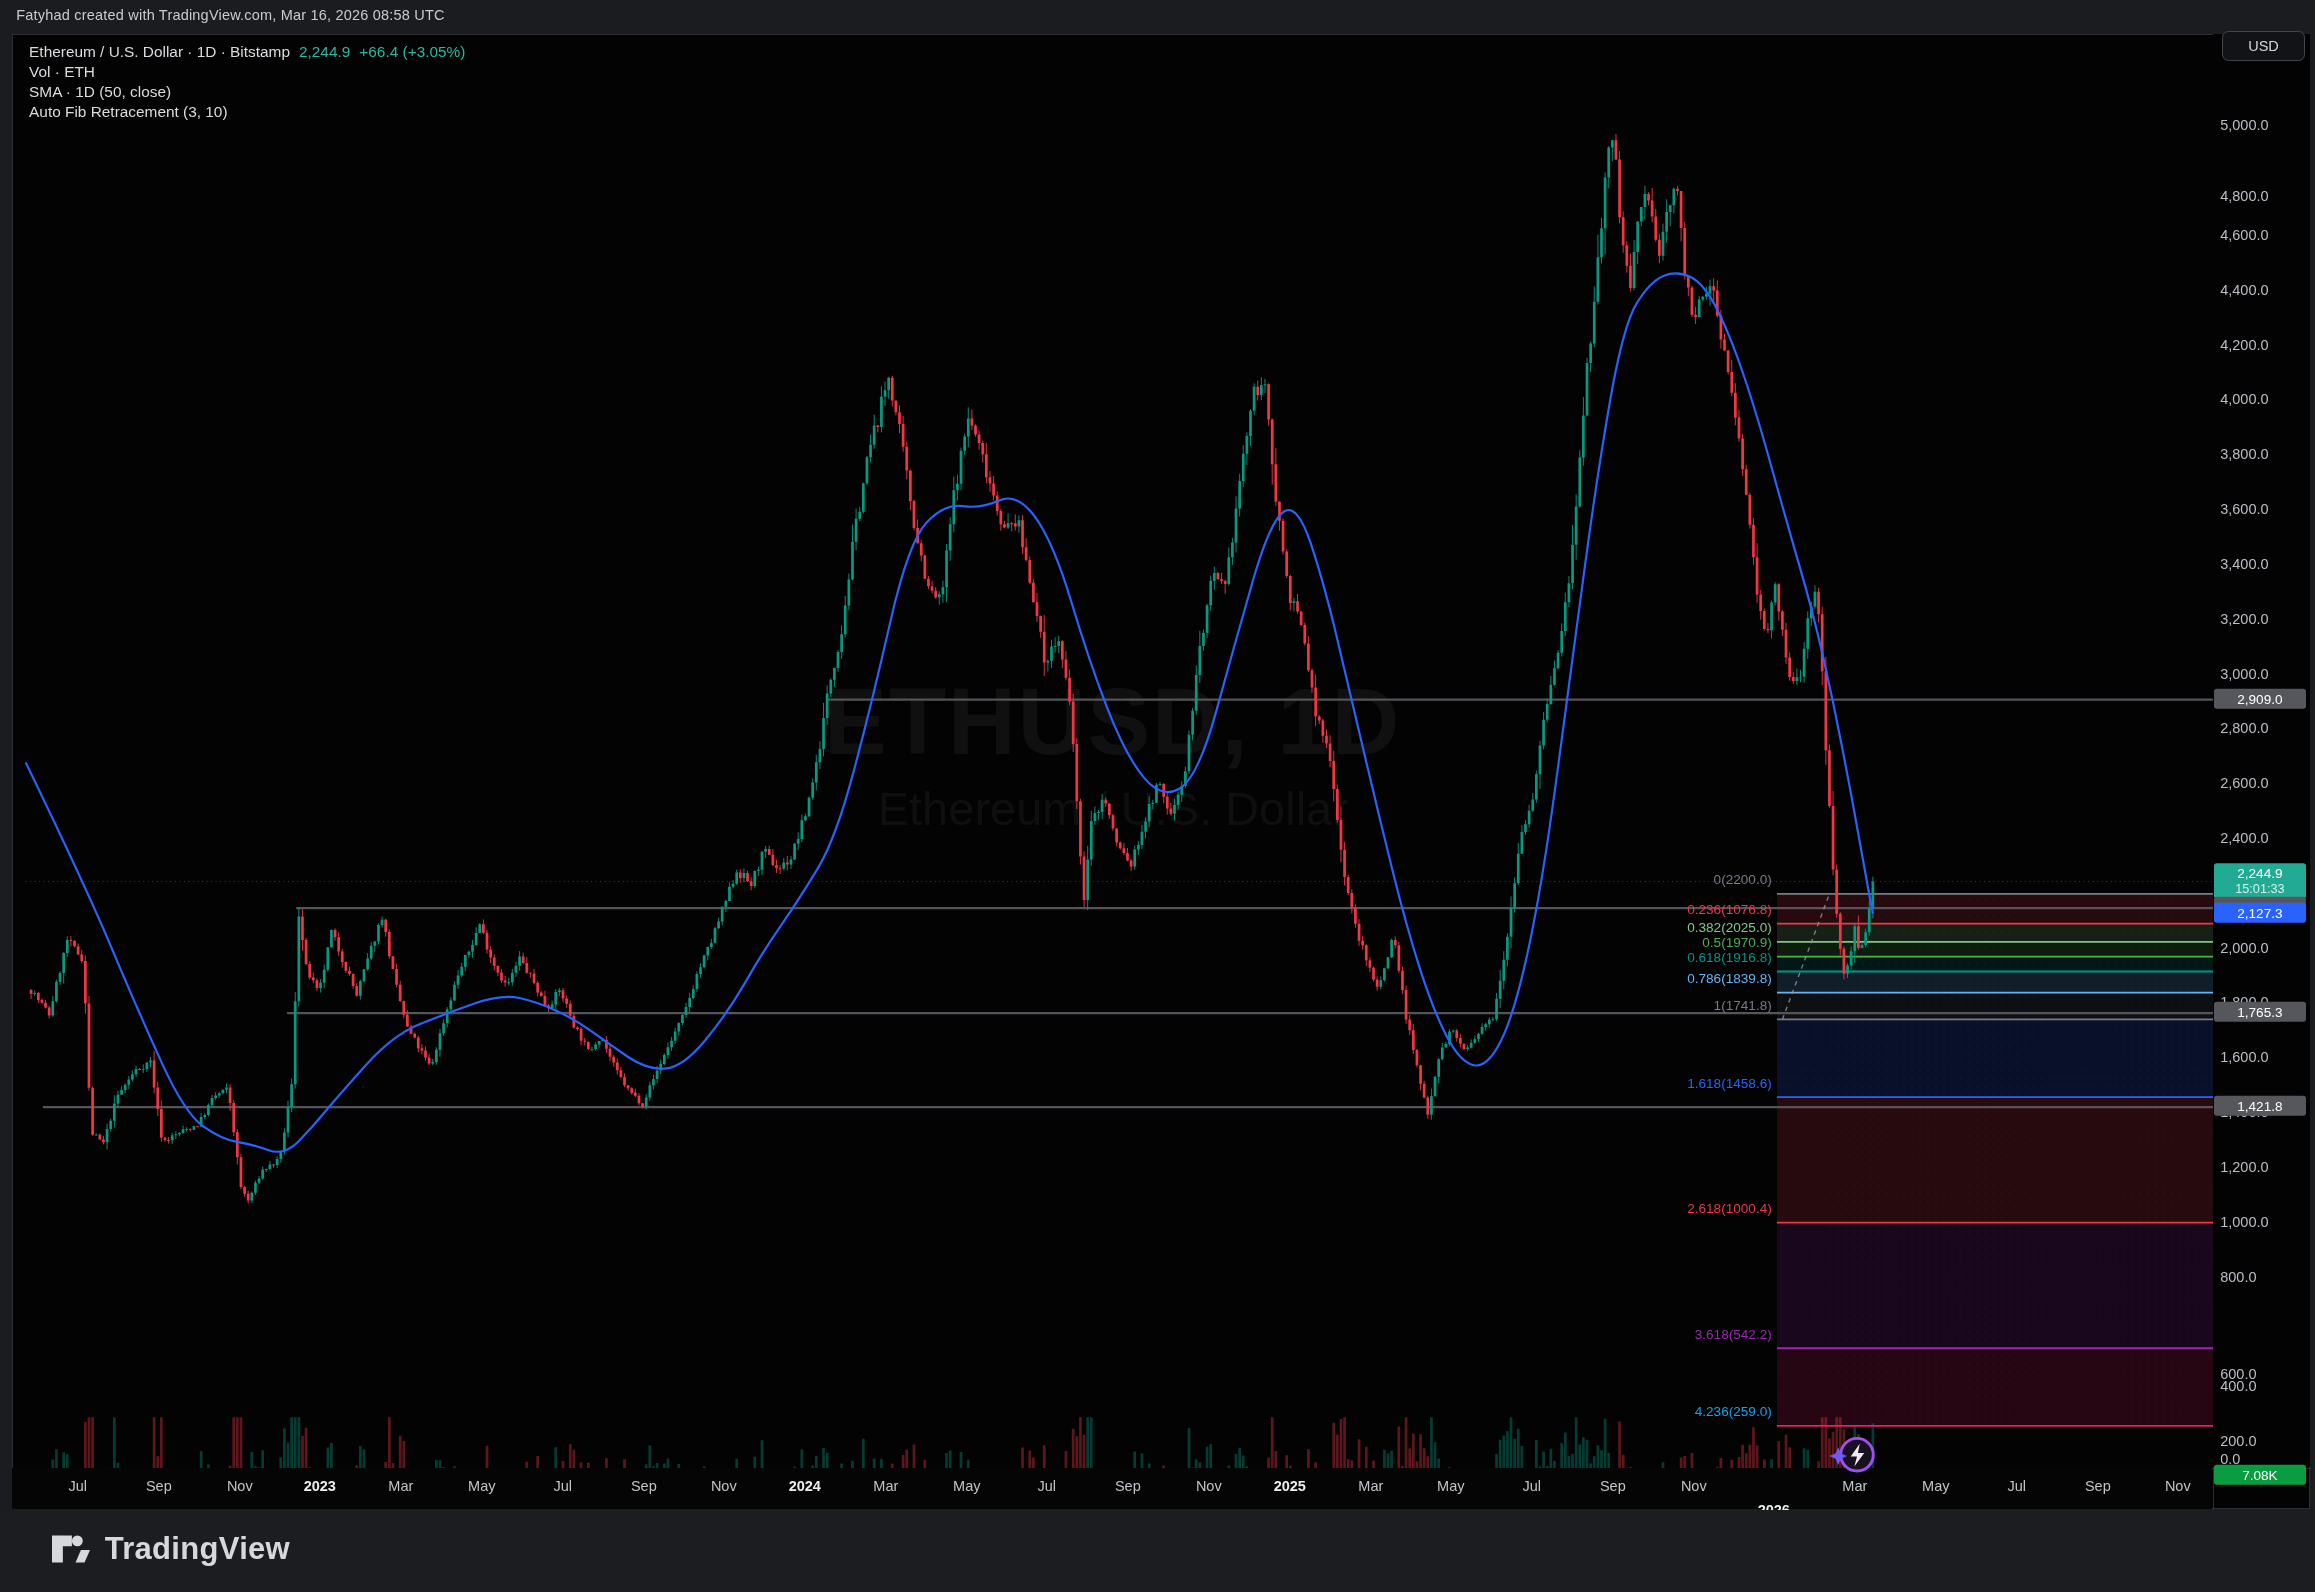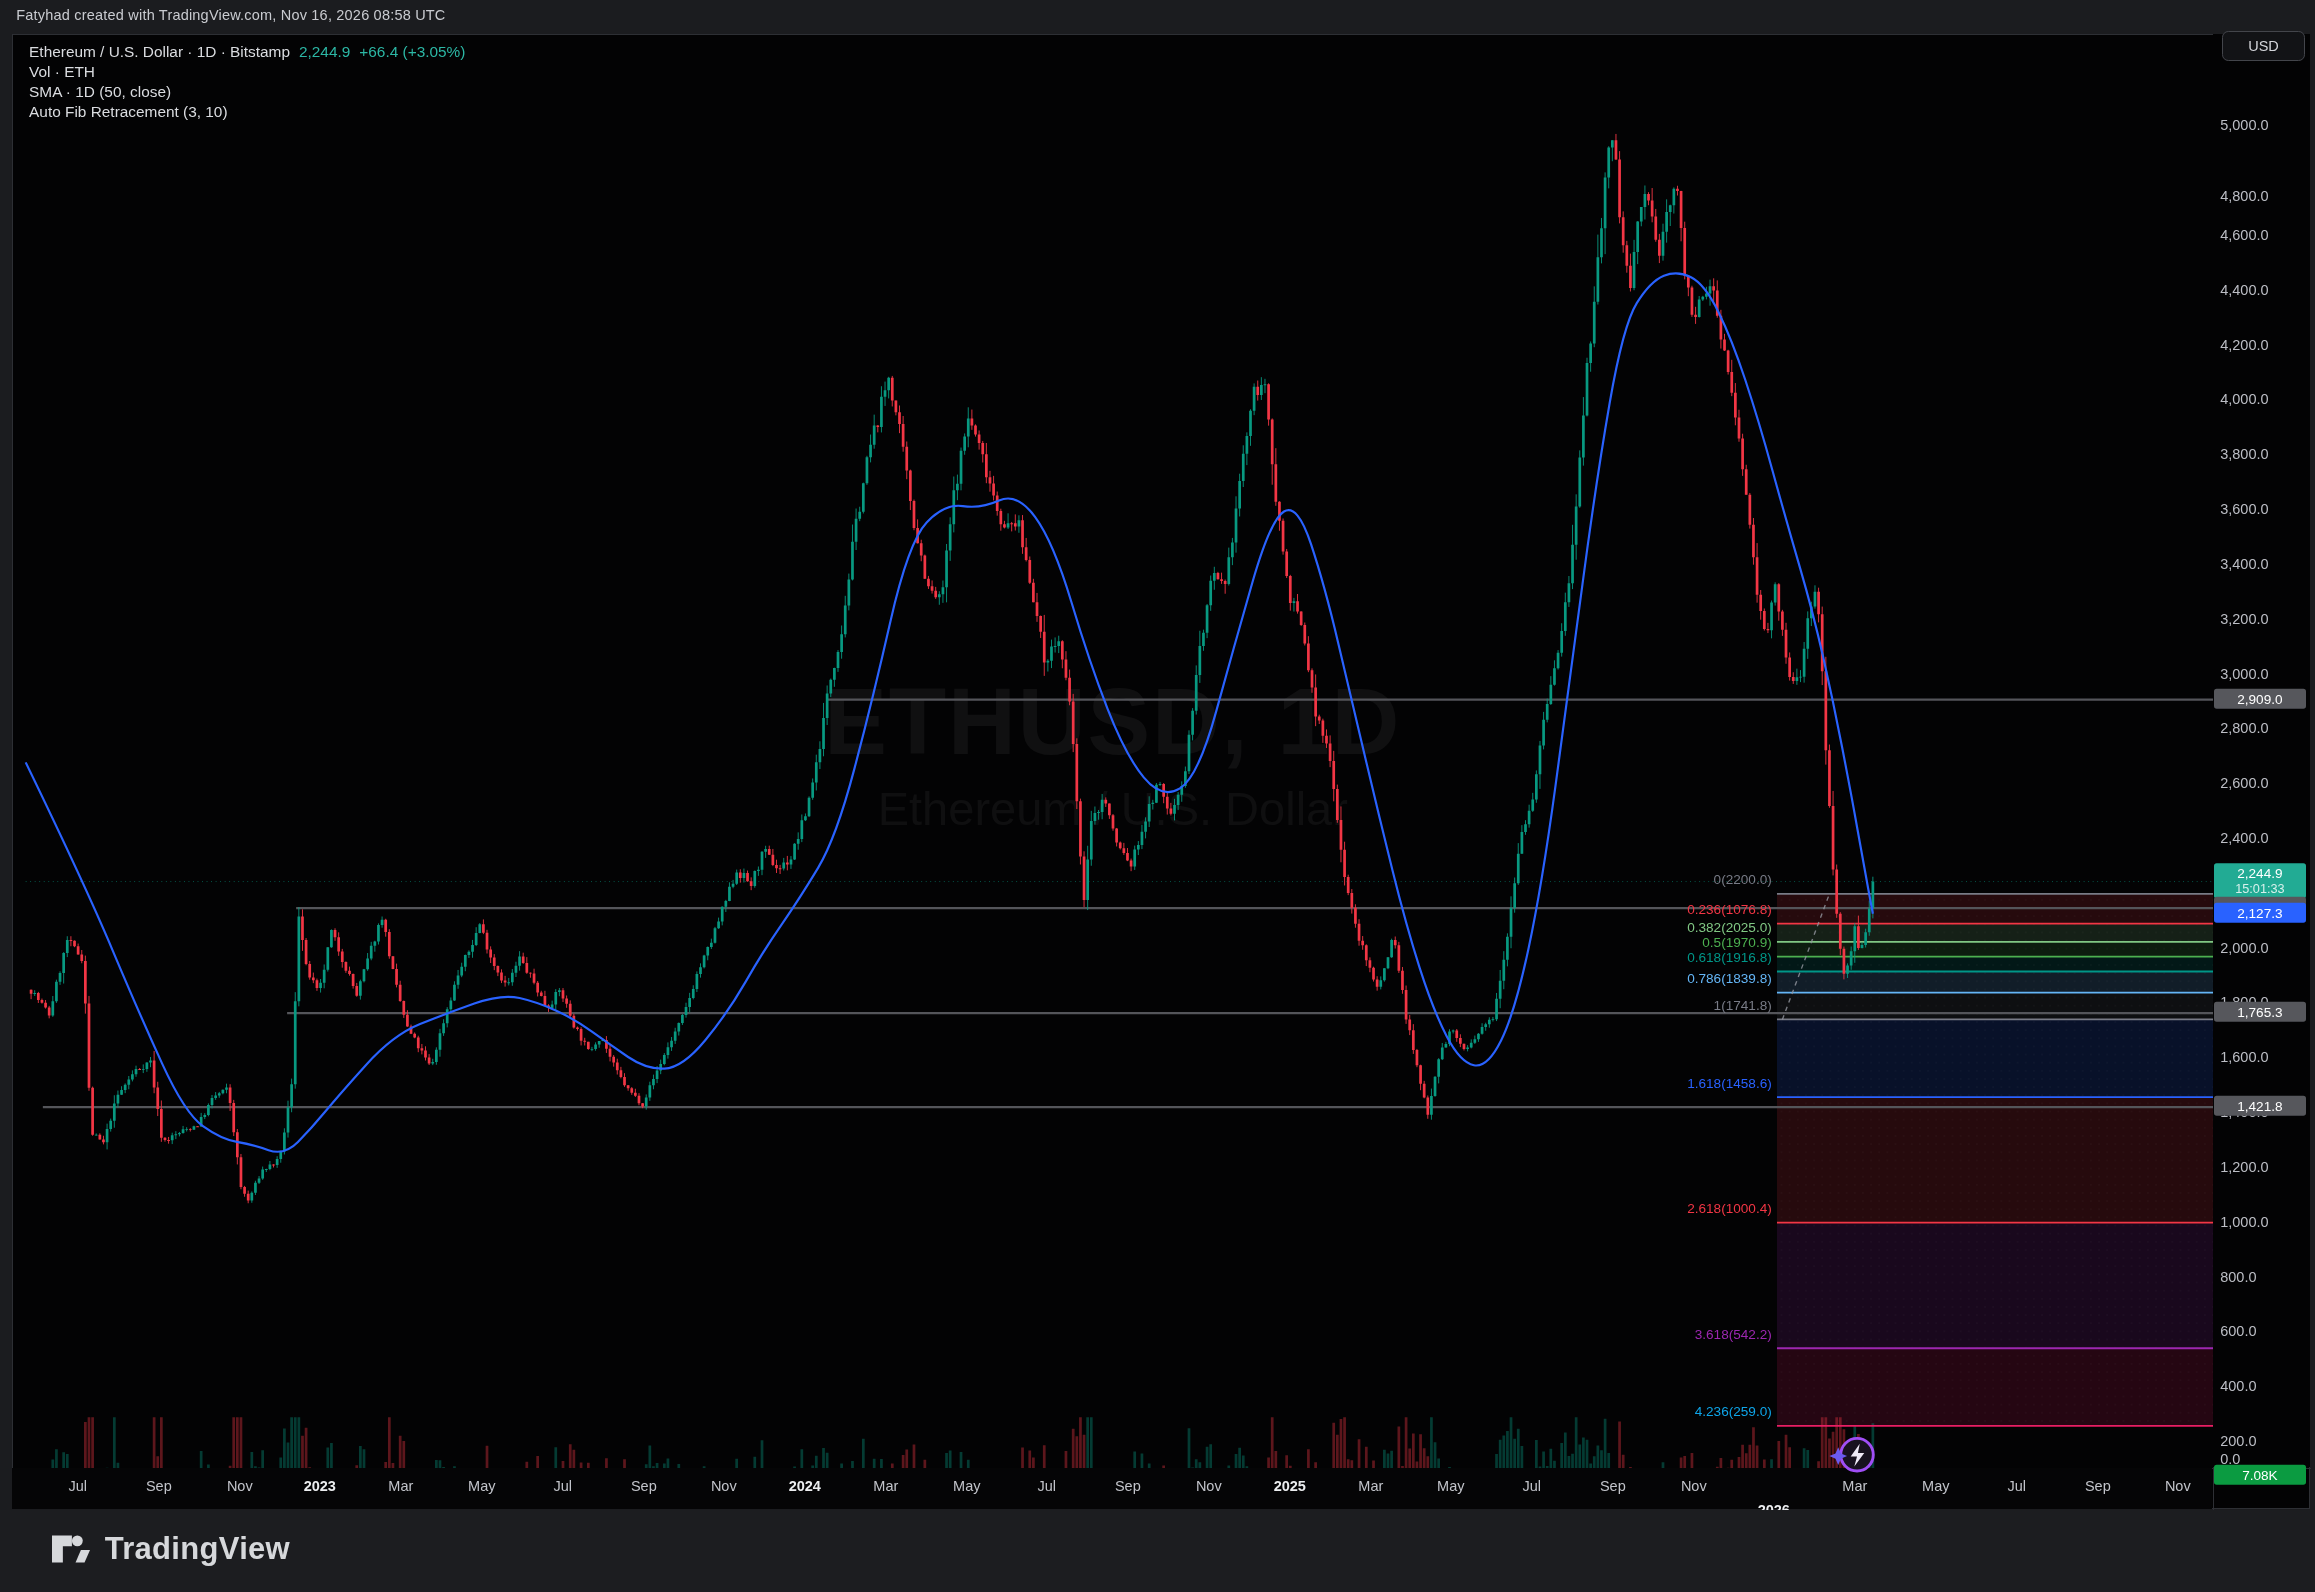--- a/index.html
+++ b/index.html
@@ -55,21 +55,21 @@
 
   
   #ai-icon{position:absolute;left:1827px;top:1433px;width:51px;height:47px;pointer-events:auto;}
 </style>
 </head>
 <body>
 
 <div id="stage">
 
   <div id="topbar">
-    <div class="txt">Fatyhad created with TradingView.com, Nov 16, 2026 08:58 UTC</div>
+    <div class="txt">Fatyhad created with TradingView.com, Mar 16, 2026 08:58 UTC</div>
   </div>
 
   <div id="frame">
     <div id="pane">
       <div id="watermark">
         <div class="big">ETHUSD, 1D</div>
         <div class="small">Ethereum / U.S. Dollar</div>
       </div>
       <svg id="plot" width="2200" height="1433" viewBox="0 0 2432 1584">
           <rect x="1950" y="949.4" width="482" height="32.75430000000006" fill="#f23645" opacity="0.15"></rect>
@@ -151,21 +151,21 @@
       <div class="tick" style="top: 749px;">2,600.0</div>
       <div class="tick" style="top: 804px;">2,400.0</div>
       <div class="tick" style="top: 859px;">2,200.0</div>
       <div class="tick" style="top: 914px;">2,000.0</div>
       <div class="tick" style="top: 968px;">1,800.0</div>
       <div class="tick" style="top: 1023px;">1,600.0</div>
       <div class="tick" style="top: 1078px;">1,400.0</div>
       <div class="tick" style="top: 1133px;">1,200.0</div>
       <div class="tick" style="top: 1188px;">1,000.0</div>
       <div class="tick" style="top: 1243px;">800.0</div>
-      <div class="tick" style="top: 1297px;">600.0</div>
+      <div class="tick" style="top: 1340px;">600.0</div>
       <div class="tick" style="top: 1352px;">400.0</div>
       <div class="tick" style="top: 1407px;">200.0</div>
       <div class="tick" style="top: 1425px;">0.0</div>
       <div class="badge" style="background: rgb(86, 87, 92); top: 665px;">2,909.0</div>
       <div class="badge" style="background: rgb(34, 171, 148); top: 847px;">2,244.9<div class="sub">15:01:33</div></div>
       <div class="badge" style="background: rgb(86, 87, 92); top: 873px;">2,148.3</div>
       <div class="badge" style="background: rgb(41, 98, 255); top: 879px;">2,127.3</div>
       <div class="badge" style="background: rgb(86, 87, 92); top: 978px;">1,765.3</div>
       <div class="badge" style="background: rgb(86, 87, 92); top: 1072px;">1,421.8</div>
       <div class="badge" style="background: rgb(11, 155, 65); top: 1441px;">7.08K</div>

